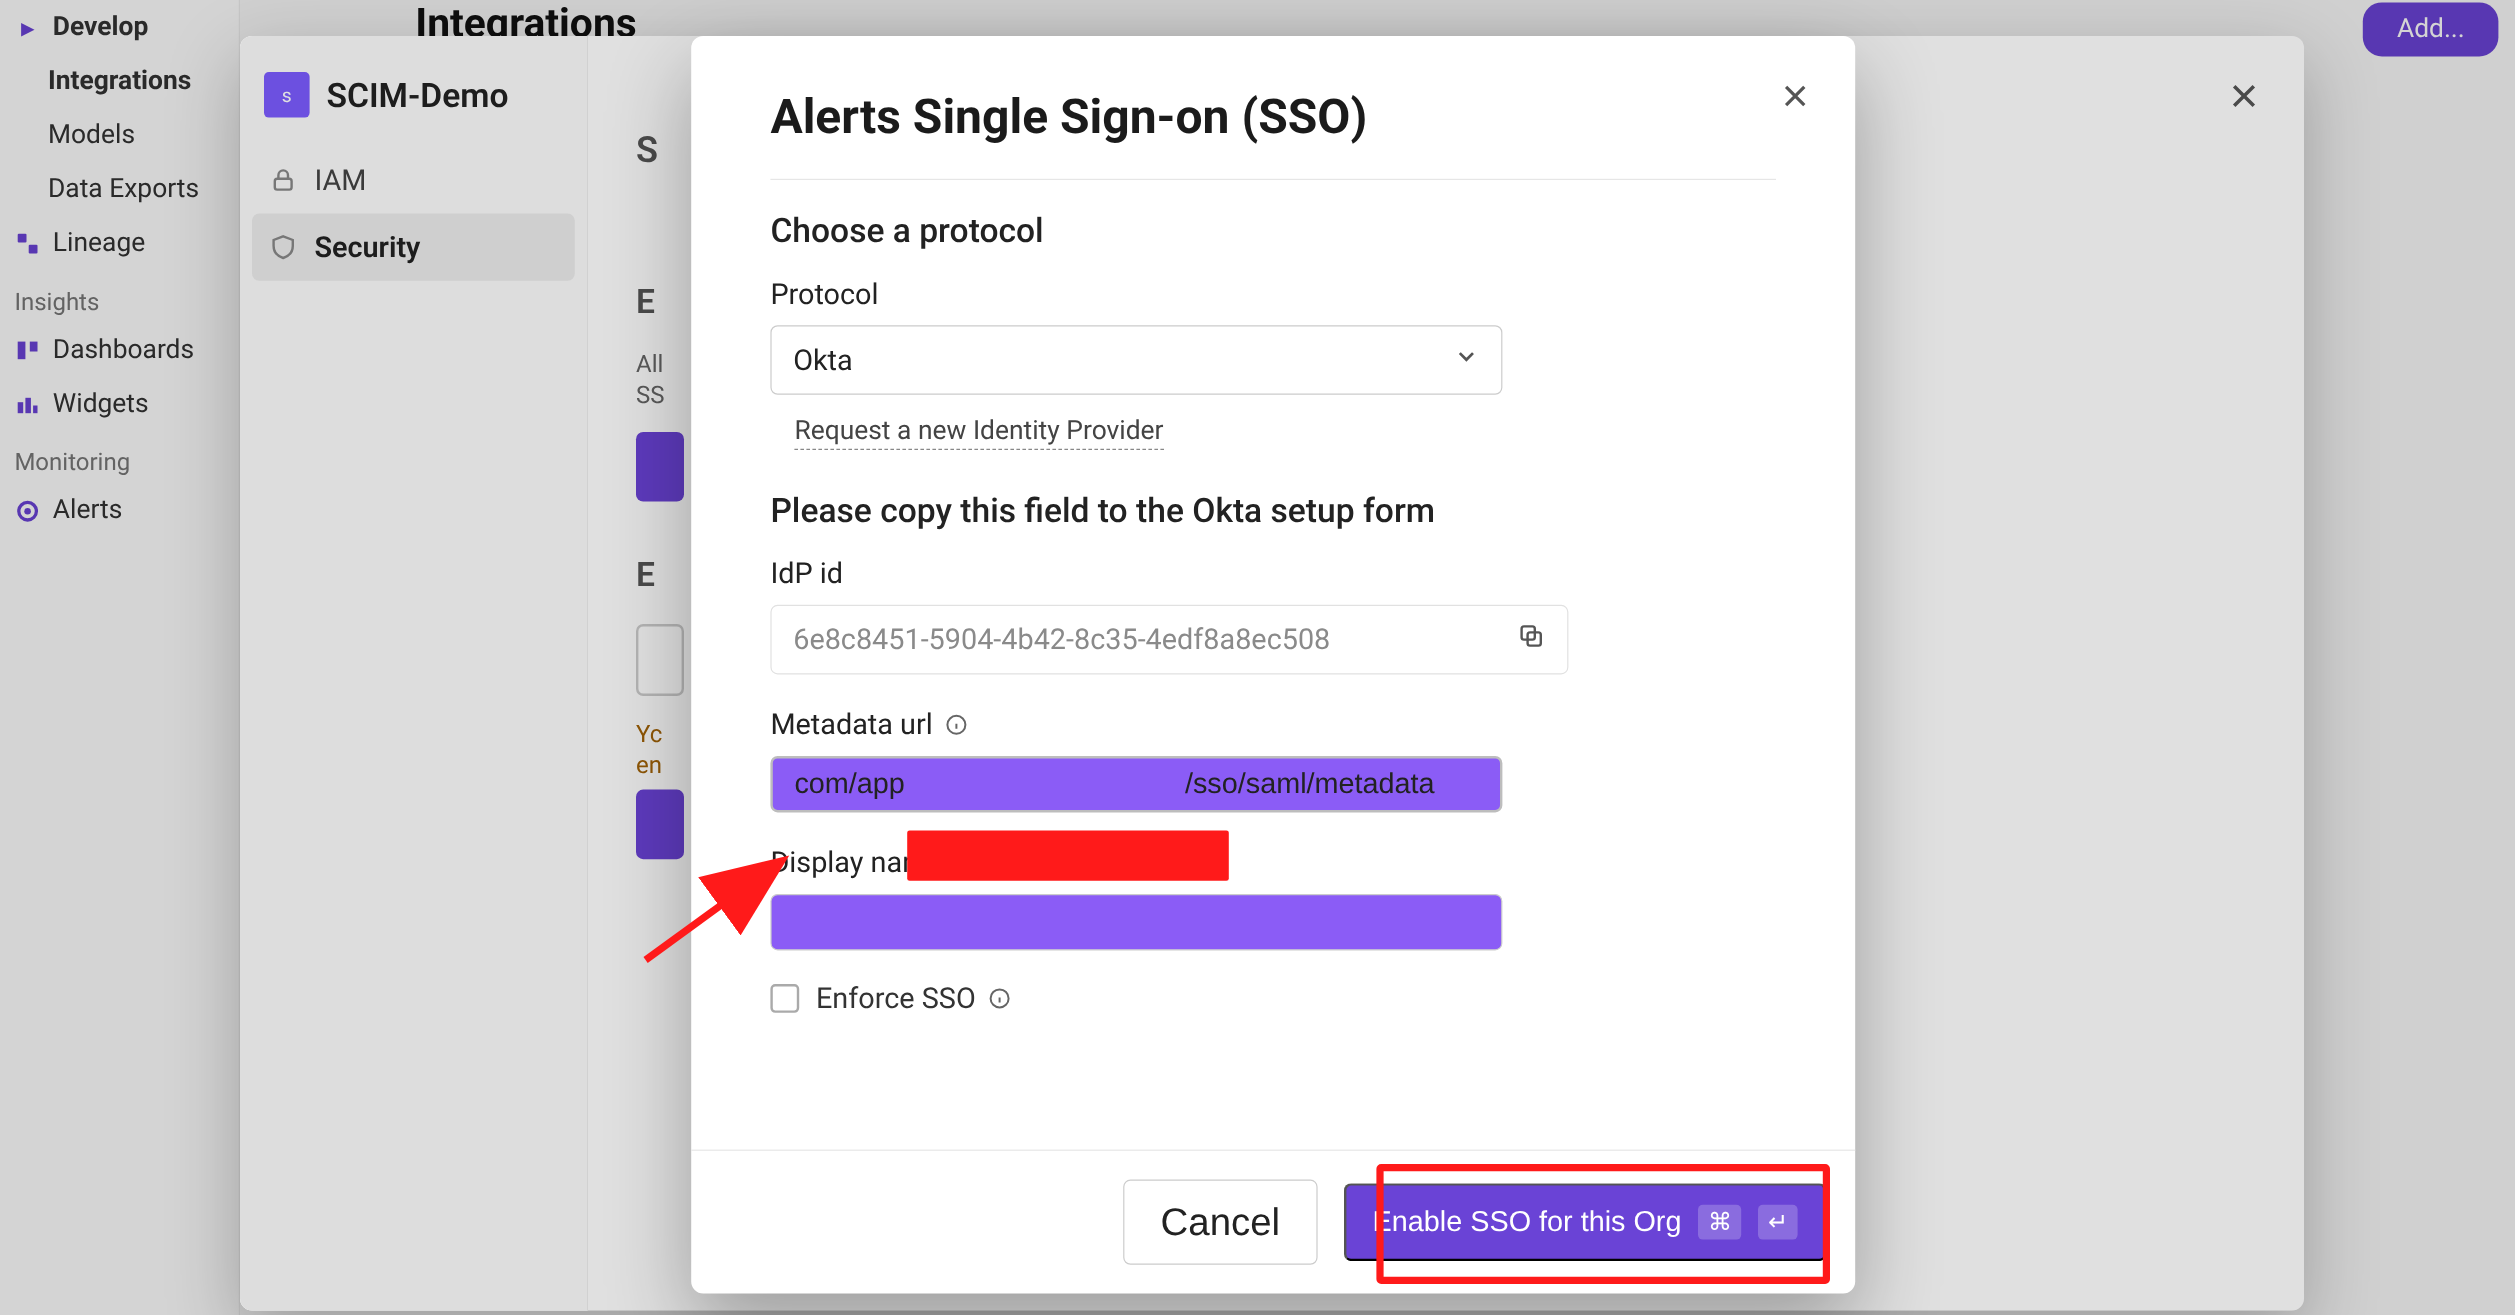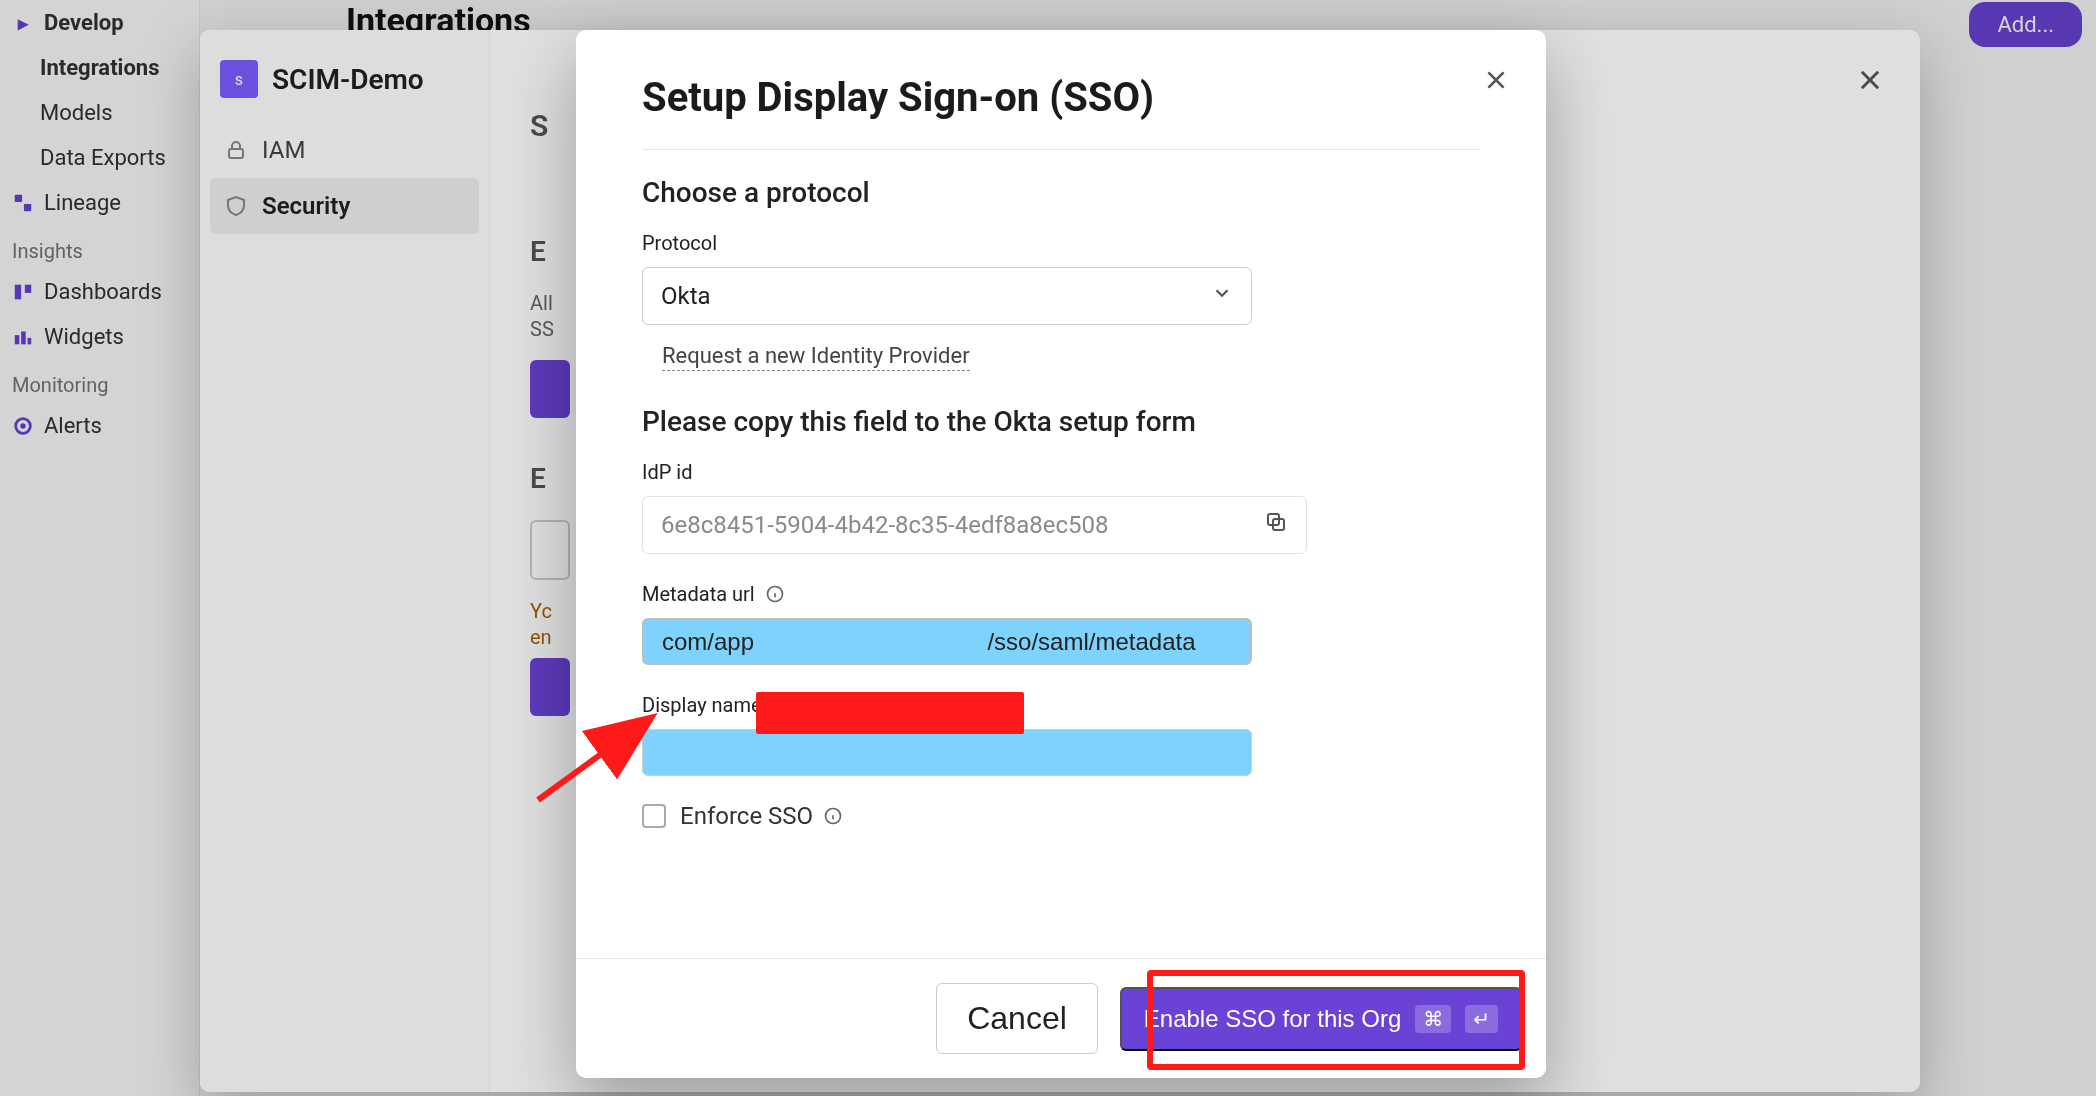--- a/index.html
+++ b/index.html
@@ -57,32 +57,32 @@
     position:absolute; left:576px; top:30px; width:970px; height:1048px; background:#fff; border-radius:10px;
     box-shadow:0 28px 70px rgba(0,0,0,0.30);
     display:flex; flex-direction:column;
   }
   .modal .m-body { flex:1; padding:38px 66px 10px; overflow:hidden; }
   .m-title { font-size:40px; font-weight:700; color:#1b1b1b; padding:6px 0 28px; }
   .m-close { position:absolute; right:30px; top:30px; width:40px; height:40px; display:flex; align-items:center; justify-content:center; cursor:pointer; color:#555; }
   .m-close svg { width:26px; height:26px; stroke:#555; stroke-width:2.5; }
   .m-divider { height:1px; background:#e6e6e6; margin-bottom:26px; }
   .m-sub { font-size:28px; color:#222; font-weight:500; margin:6px 0 22px; }
-  .m-label { font-size:20px; color:#222; margin-bottom:12px; display:flex; align-items:center; gap:10px; }
+  .m-label { font-size:24px; color:#222; margin-bottom:12px; display:flex; align-items:center; gap:10px; }
   .m-select {
     width:610px; height:58px; border:1px solid #ccc; border-radius:6px; padding:0 18px; display:flex; align-items:center; justify-content:space-between; font-size:24px; color:#222;
   }
   .m-select .chev svg { width:22px; height:22px; stroke:#555; stroke-width:2.5; fill:none; }
   .m-link { font-size:22px; color:#444; border-bottom:1px dashed #888; padding-bottom:2px; cursor:pointer; display:inline-block; margin-top:18px;margin-left:20px; }
   .m-field-ro {
     width:665px; height:58px; border:1px solid #e1e1e1; border-radius:6px; padding:0 18px; display:flex; align-items:center; justify-content:space-between; font-size:24px; color:#8a8a8a; background:#fff;
   }
   .m-copy svg { width:24px; height:24px; stroke:#555; fill:none; stroke-width:2; }
   .m-input {
-    width:610px; height:47px; border:2px solid #bdbdbd; border-radius:6px; padding:0 18px; font-size:24px; color:#222; background:#7dd3fc; outline:none;
+    width:610px; height:47px; border:2px solid #bdbdbd; border-radius:6px; padding:0 18px; font-size:24px; color:#222; background:#8b5cf6; outline:none;
   }
   .m-input-plain { border:1px solid #ccc; }
   .m-input::placeholder { color:#999; }
   .m-check-row { display:flex; align-items:center; gap:14px; margin-top:26px; }
   .m-checkbox { width:24px; height:24px; border:2px solid #aaa; border-radius:4px; }
   .m-check-label { font-size:24px; color:#333; display:flex; align-items:center; gap:10px; }
   .m-info-icon { width:20px; height:20px; display:inline-flex; }
   .m-info-icon svg { width:20px; height:20px; stroke:#666; fill:none; stroke-width:2; }
 
   .m-footer { border-top:1px solid #e6e6e6; height:120px; display:flex; align-items:center; justify-content:flex-end; gap:22px; padding:0 24px 0 0; }
@@ -206,21 +206,21 @@
 
 <div class="overlay-dim2"></div>
 
 <div class="modal">
   <div class="m-close">
     <svg viewBox="0 0 24 24" fill="none">
         <path d="M5 5l14 14M19 5L5 19"></path>
       </svg>
   </div>
   <div class="m-body">
-    <div class="m-title">Setup Display Sign-on (SSO)</div>
+    <div class="m-title">Alerts Single Sign-on (SSO)</div>
     <div class="m-divider"></div>
 
     <div class="m-sub">Choose a protocol</div>
     <div class="m-label">Protocol</div>
     <div class="m-select">
       <span>Okta</span>
       <span class="chev"><svg viewBox="0 0 24 24">
             <path d="M6 9l6 6 6-6"></path>
           </svg></span>
     </div>

